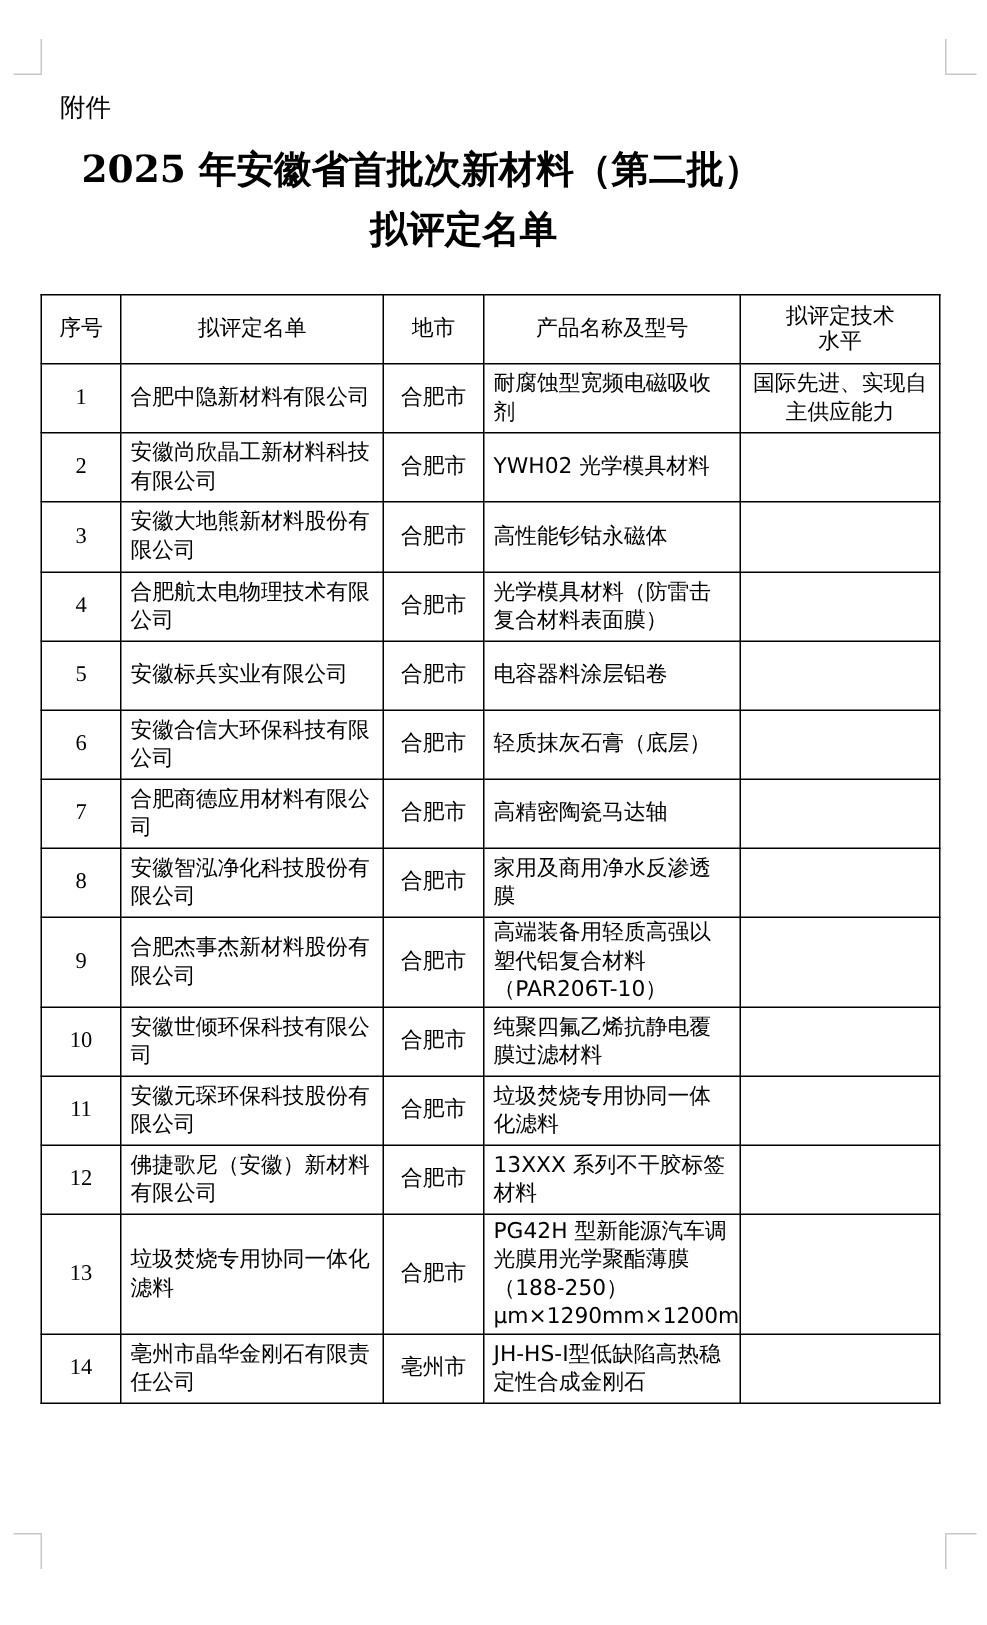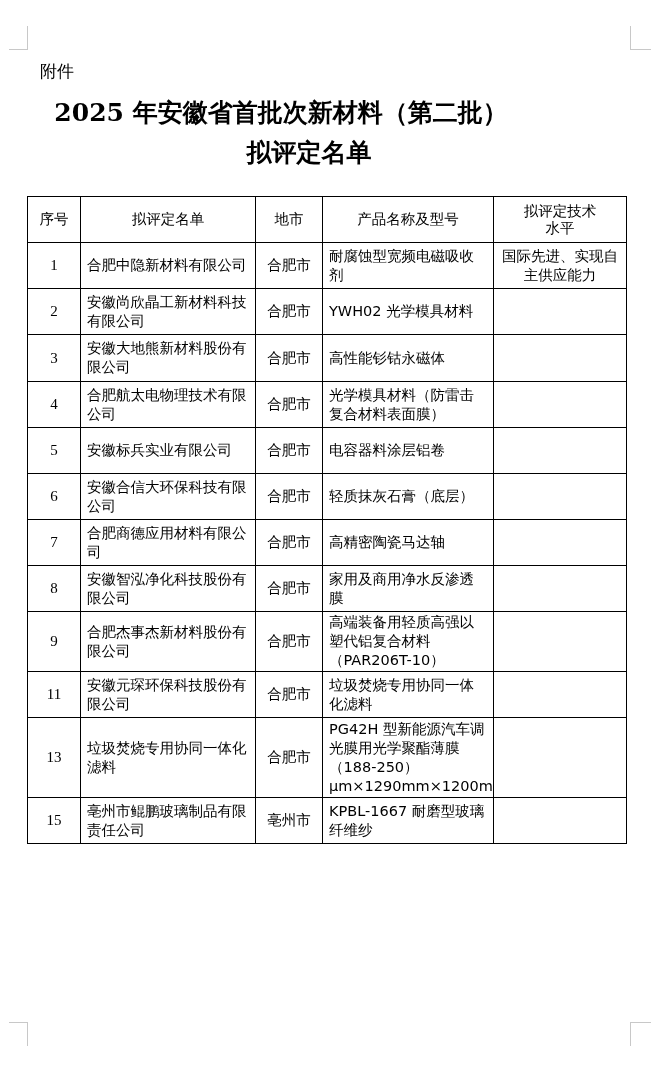--- a/index.html
+++ b/index.html
@@ -108,34 +108,48 @@
         <td class="level"></td>
       </tr>
       <tr style="height: 60px;">
         <td class="num">9</td>
         <td class="company">合肥杰事杰新材料股份有限公司</td>
         <td class="city">合肥市</td>
         <td class="prod">高端装备用轻质高强以塑代铝复合材料（PAR206T-10）</td>
         <td class="level"></td>
       </tr>
       <tr style="height: 46px;">
+        <td class="num">10</td>
+        <td class="company">安徽世倾环保科技有限公司</td>
+        <td class="city">合肥市</td>
+        <td class="prod">纯聚四氟乙烯抗静电覆膜过滤材料</td>
+        <td class="level"></td>
+      </tr>
+      <tr style="height: 46px;">
         <td class="num">11</td>
         <td class="company">安徽元琛环保科技股份有限公司</td>
         <td class="city">合肥市</td>
         <td class="prod">垃圾焚烧专用协同一体化滤料</td>
+        <td class="level"></td>
+      </tr>
+      <tr style="height: 46px;">
+        <td class="num">12</td>
+        <td class="company">佛捷歌尼（安徽）新材料有限公司</td>
+        <td class="city">合肥市</td>
+        <td class="prod">13XXX 系列不干胶标签材料</td>
         <td class="level"></td>
       </tr>
       <tr style="height: 80px;">
         <td class="num">13</td>
         <td class="company">垃圾焚烧专用协同一体化滤料</td>
         <td class="city">合肥市</td>
         <td class="prod">PG42H 型新能源汽车调光膜用光学聚酯薄膜（188-250）μm×1290mm×1200m</td>
         <td class="level"></td>
       </tr>
       <tr style="height: 46px;">
-        <td class="num">15</td>
-        <td class="company">亳州市鲲鹏玻璃制品有限责任公司</td>
+        <td class="num">14</td>
+        <td class="company">亳州市晶华金刚石有限责任公司</td>
         <td class="city">亳州市</td>
-        <td class="prod">KPBL-1667 耐磨型玻璃纤维纱</td>
+        <td class="prod">JH-HS-Ⅰ型低缺陷高热稳定性合成金刚石</td>
         <td class="level"></td>
       </tr>
     </tbody>
 </table>
 
 </body></html>

